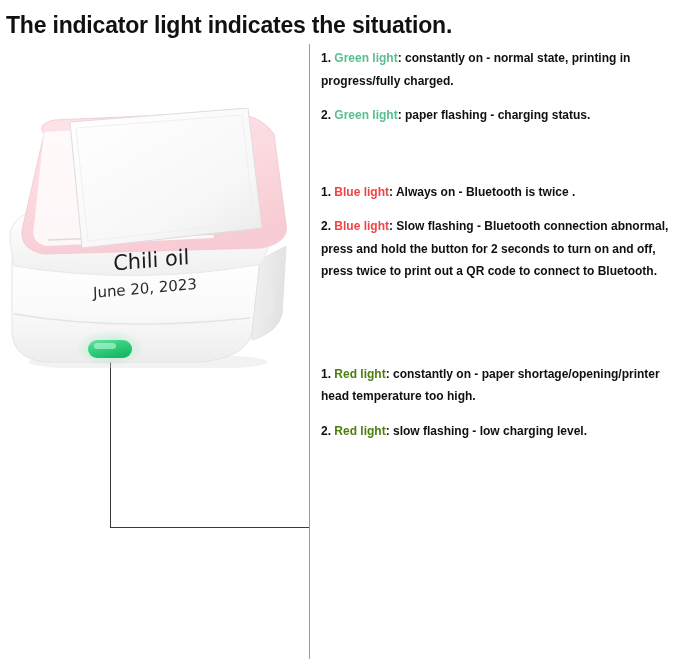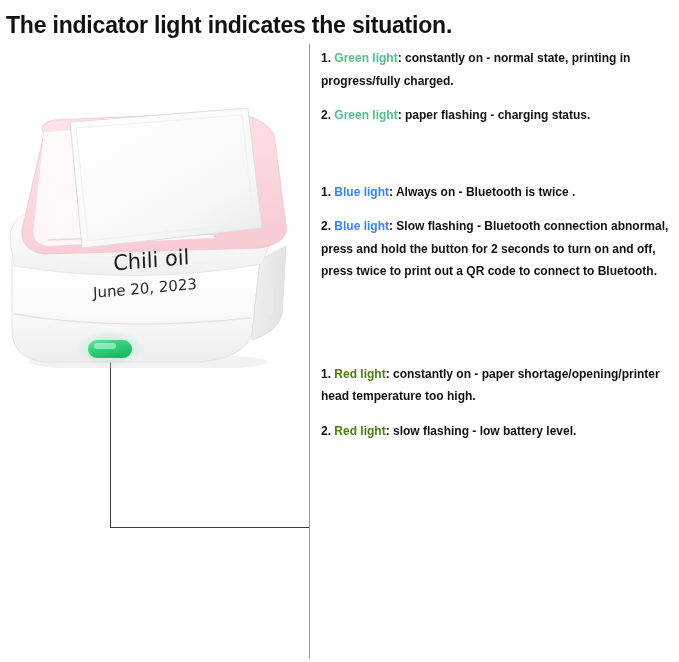--- a/index.html
+++ b/index.html
@@ -108,21 +108,21 @@
   .para {
     font-size: 12px;
     line-height: 22.5px;
     color: #101010;
     font-weight: bold;
     margin: 0;
   }
   .para .body { font-weight: bold; }
   .kw { font-weight: bold; }
   .kw-green { color: #57bf8e; }
-  .kw-blue  { color: #3b82f6; }
+  .kw-blue  { color: #ef4444; }
   .kw-red   { color: #4d7c0f; }
 
   .gap-sm { height: 12px; }
   .gap-md { height: 54px; }
   .gap-lg { height: 80px; }
 </style>
 </head>
 <body>
 
 <div id="page-title">The indicator light indicates the situation.</div>
@@ -232,16 +232,16 @@
 
   <div class="gap-lg"></div>
 
   <p class="para">
     <span class="idx">1. </span><span class="kw kw-red">Red light</span><span class="body">: constantly on - paper shortage/opening/printer head temperature too high.</span>
   </p>
 
   <div class="gap-sm"></div>
 
   <p class="para">
-    <span class="idx">2. </span><span class="kw kw-red">Red light</span><span class="body">: slow flashing - low battery level.</span>
+    <span class="idx">2. </span><span class="kw kw-red">Red light</span><span class="body">: slow flashing - low charging level.</span>
   </p>
 
 </div>
 
 </body></html>

